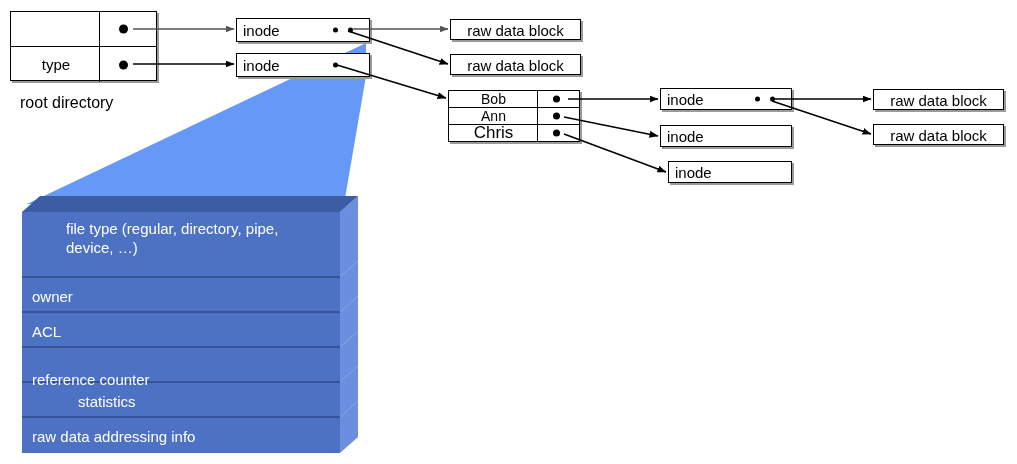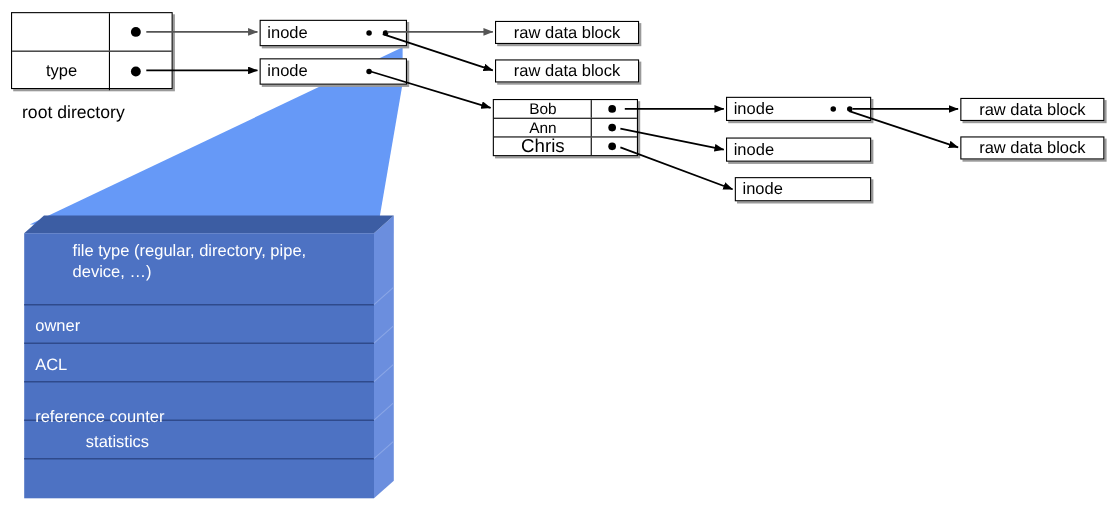--- a/index.html
+++ b/index.html
@@ -67,20 +67,21 @@
       <line x1="340" y1="417" x2="358" y2="401"></line>
     </g>
   </svg>
 
   <div class="stackrow" style="left:22px;top:215px;width:318px;height:62px;padding-left:44px;">file type (regular, directory, pipe,
 device, …)</div>
   <div class="stackrow" style="left:22px;top:283px;width:318px;height:29px;">owner</div>
   <div class="stackrow" style="left:22px;top:318px;width:318px;height:29px;">ACL</div>
   <div class="stackrow" style="left:22px;top:366px;width:377px;height:29px;">reference counter</div>
   <div class="stackrow" style="left:22px;top:388px;width:318px;height:29px;margin-left:46px;">statistics</div>
+  <div class="stackrow" style="left:22px;top:423px;width:318px;height:29px;">raw data addressing info</div>
 
   <div class="dirtable" style="left:10px;top:11px;width:147px;height:70px;">
     <div class="dirrow" style="height:35px;">
       <div class="dirptr" style="width:56px;">
         <span class="bigdot" style="left:19px;"></span>
       </div>
     </div>
     <div class="dirrow" style="height:35px;">
       <div class="dirname" style="width:90px;">type</div>
       <div class="dirptr" style="width:56px;">

